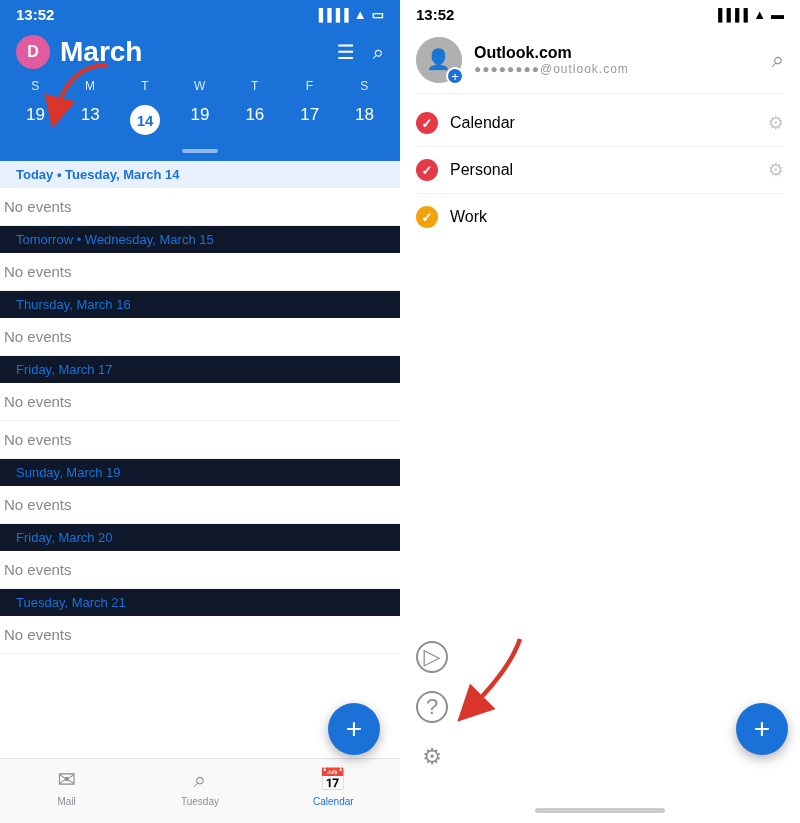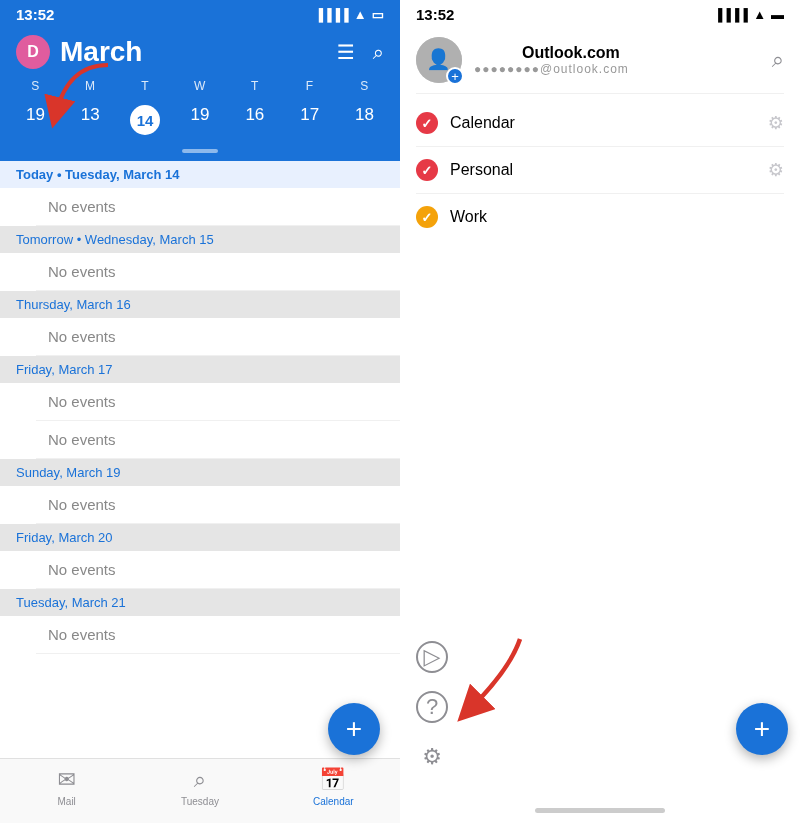--- a/index.html
+++ b/index.html
@@ -129,37 +129,36 @@
       border-radius: 2px;
     }
 
     
     .events-list {
       flex: 1;
       overflow-y: auto;
       background: #fff;
     }
     .day-section-header {
-      background: #e5e5e5;
+      background: #0f172a;
       padding: 6px 16px;
       font-size: 13px;
       color: #1a72d8;
       font-weight: 500;
     }
     .day-section-header.today-header {
       background: #e8f0fe;
       color: #1a72d8;
       font-weight: 600;
     }
     .event-row {
-      padding: 10px 12px;
+      padding: 10px 4px;
       font-size: 15px;
       color: #888;
       border-bottom: 1px solid #f0f0f0;
-      margin-left: 36px;
     }
 
     
     .arrow-annotation {
       position: absolute;
       top: 55px;
       left: 28px;
       pointer-events: none;
       z-index: 10;
     }
@@ -262,21 +261,20 @@
       justify-content: center;
       border: 2px solid #fff;
     }
     .account-info {
       flex: 1;
     }
     .account-name {
       font-size: 16px;
       font-weight: 600;
       color: #000;
-      margin-left: 48px;
     }
     .account-email {
       font-size: 12px;
       color: #999;
       letter-spacing: 1px;
     }
     .sidebar-search-icon {
       font-size: 22px;
       color: #8e8e93;
     }

